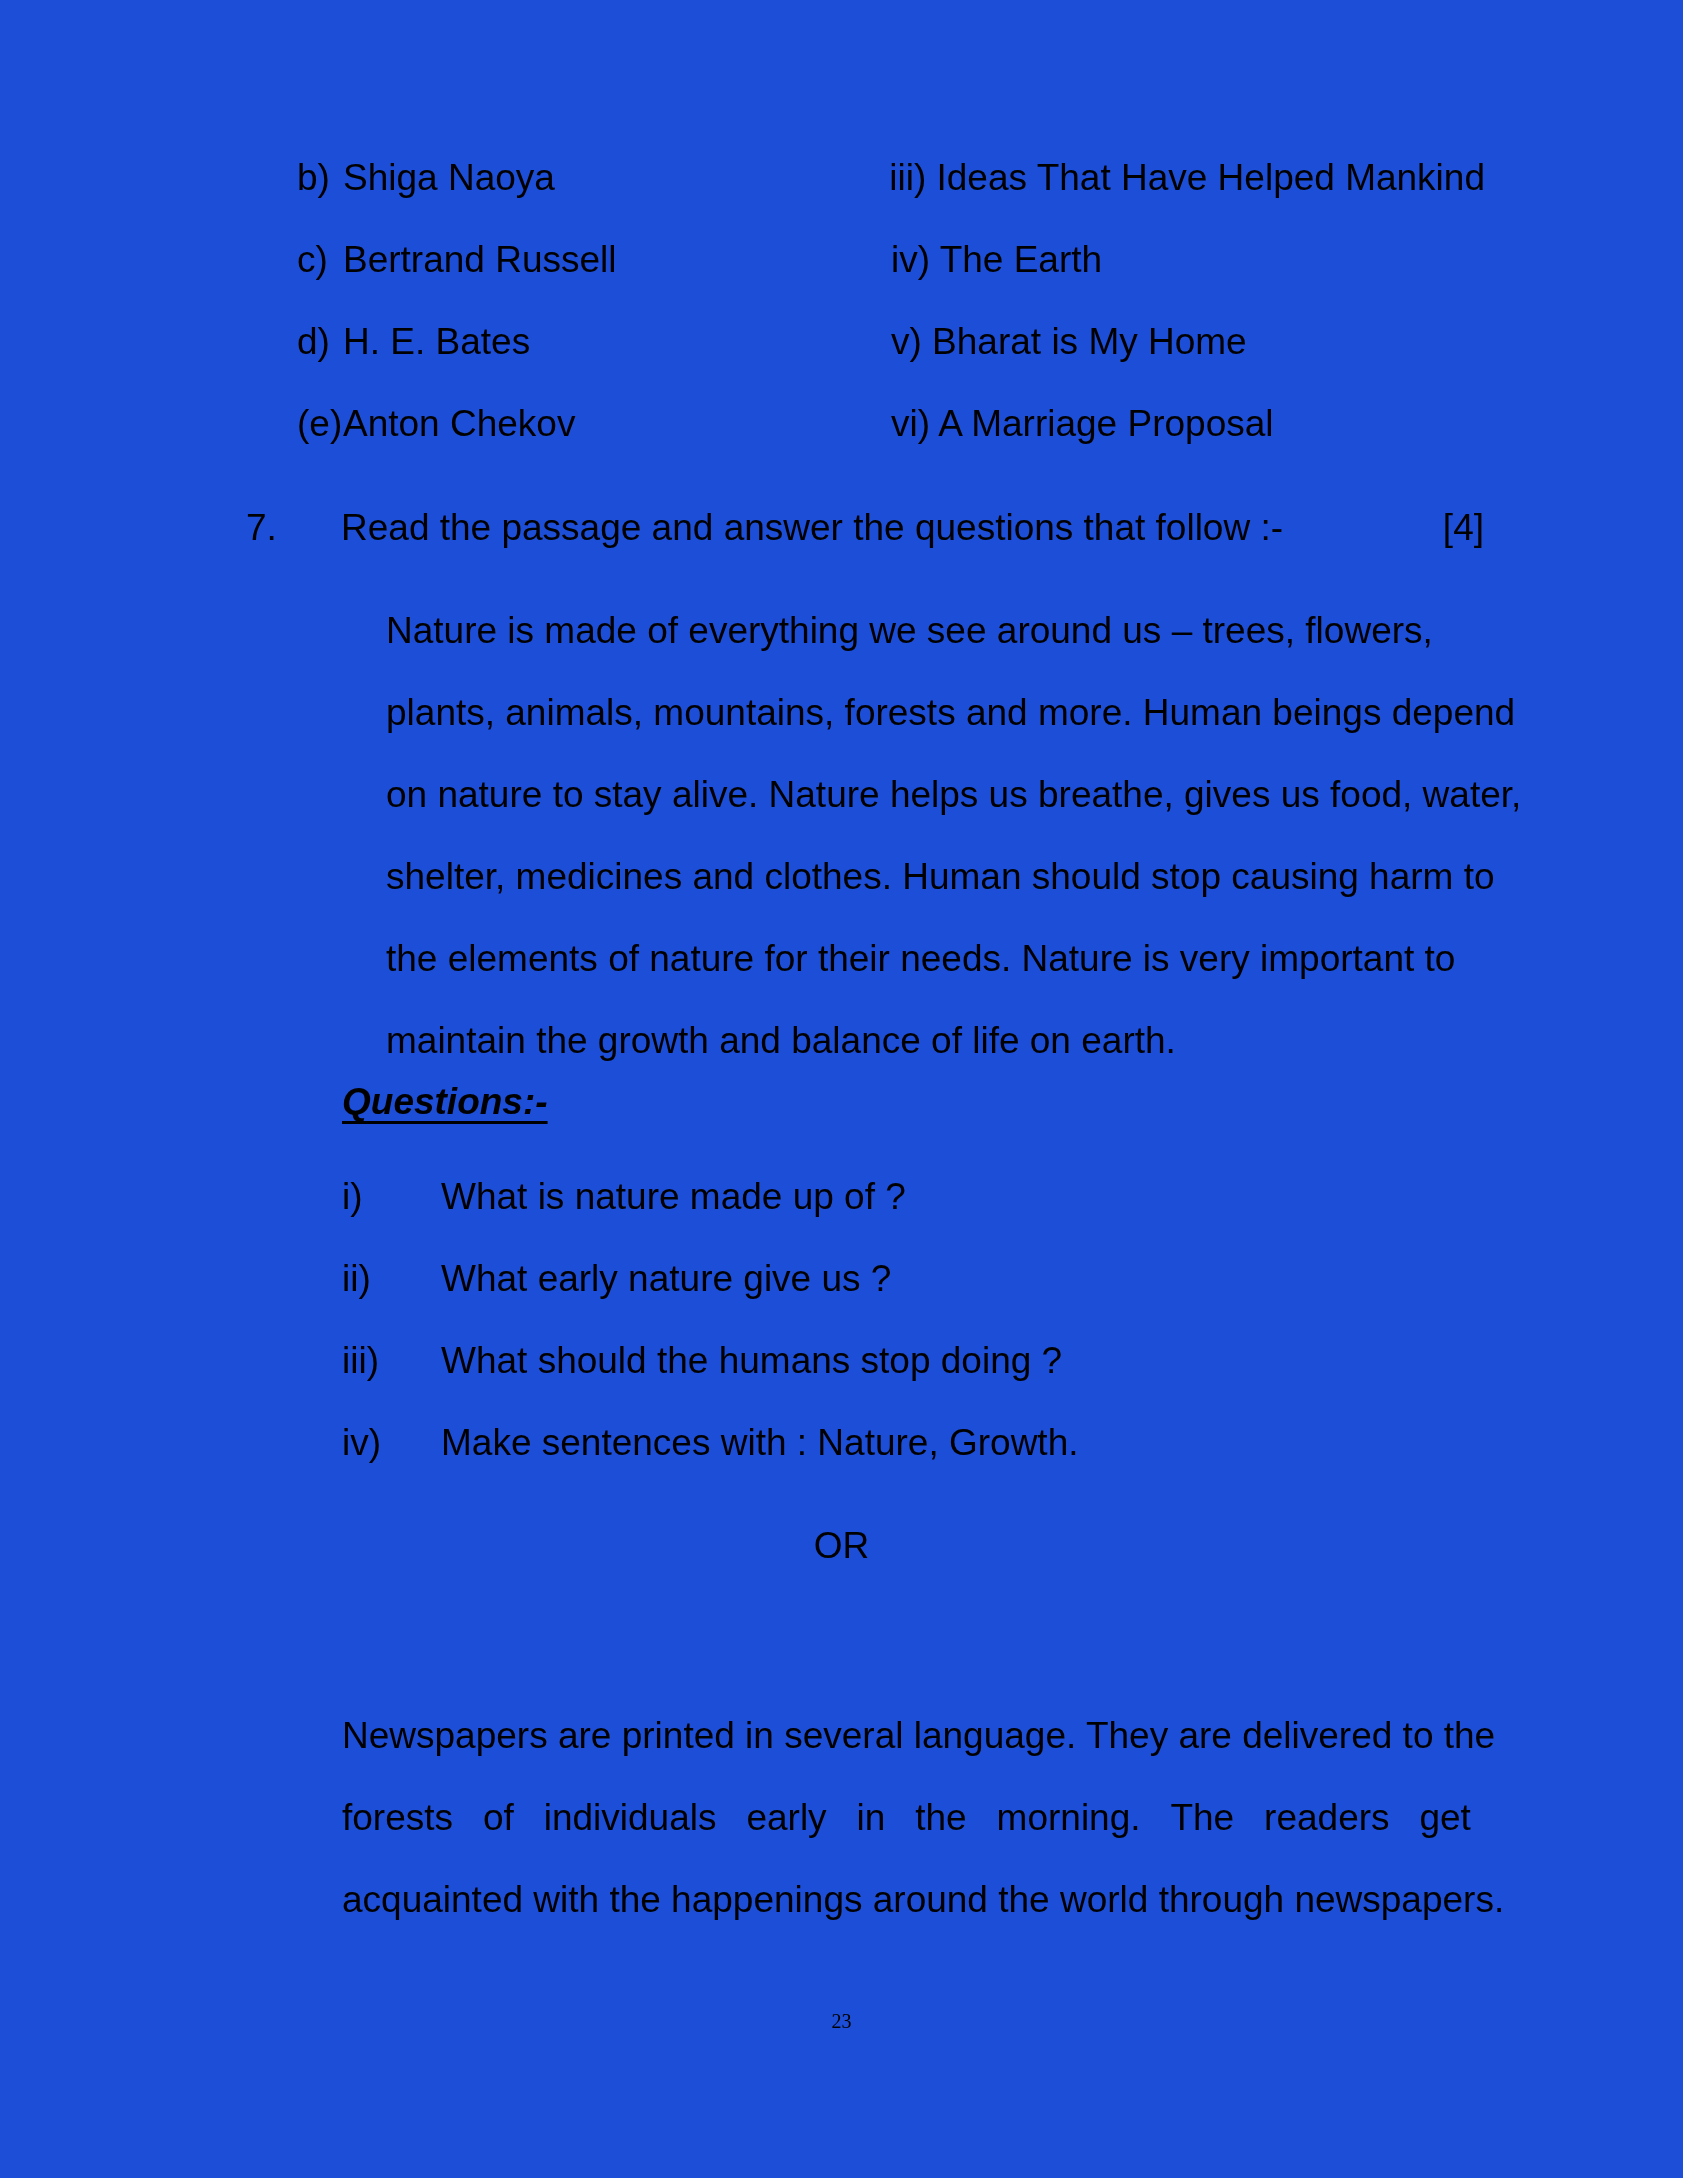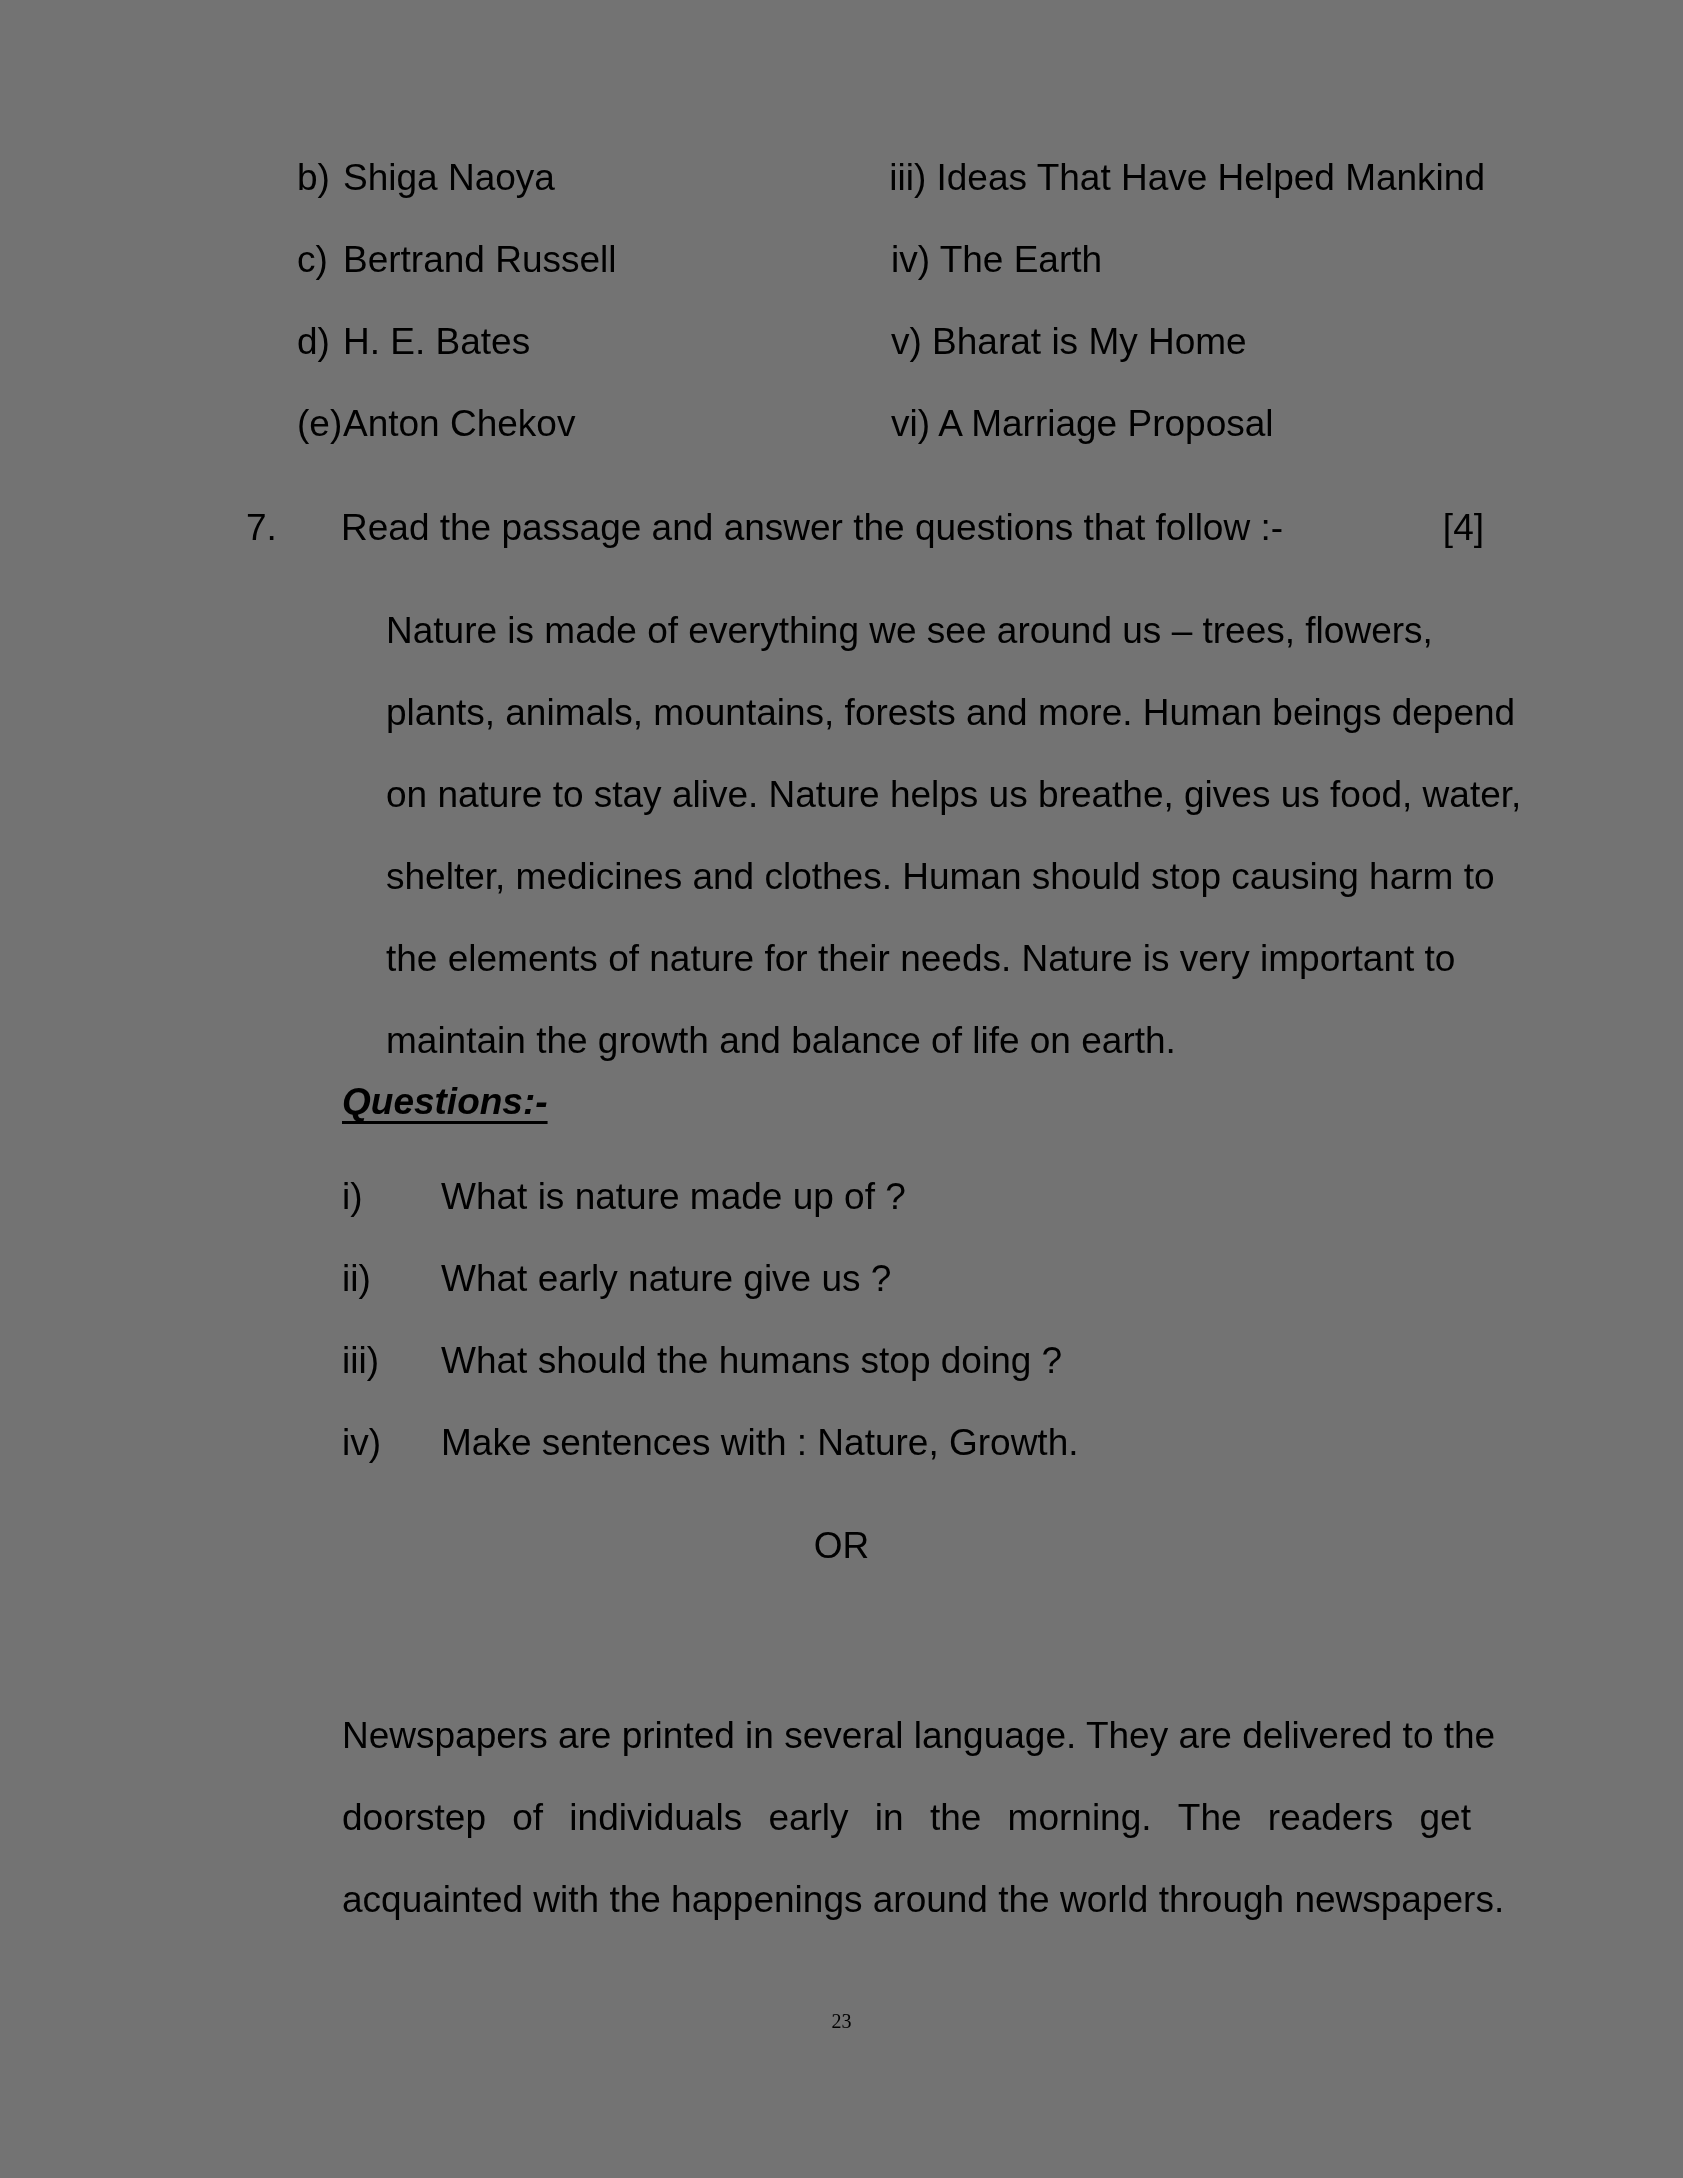--- a/index.html
+++ b/index.html
@@ -10,21 +10,21 @@
   }
   body {
     font-family: "Liberation Sans", sans-serif;
     color: #000000;
   }
   .page {
     position: relative;
     width: 1683px;
     height: 2178px;
     margin: 0 auto;
-    background: #737373;
+    background: #1d4ed8;
     box-sizing: border-box;
     overflow: hidden;
   }
 
   
   .match-list {
     position: absolute;
     left: 297px;
     top: 158px;
     width: 1188px;
@@ -232,21 +232,21 @@
       <span>Make sentences with : Nature, Growth.</span>
     </div>
   </div>
 
   <div class="or-line">OR</div>
 
 
   <div class="precis-passage">
     <div class="precis-line">Newspapers are printed in several language. They are delivered to the</div>
     <div class="precis-line justify">
-      <span>doorstep</span>
+      <span>forests</span>
       <span>of</span>
       <span>individuals</span>
       <span>early</span>
       <span>in</span>
       <span>the</span>
       <span>morning.</span>
       <span>The</span>
       <span>readers</span>
       <span>get</span>
     </div>

